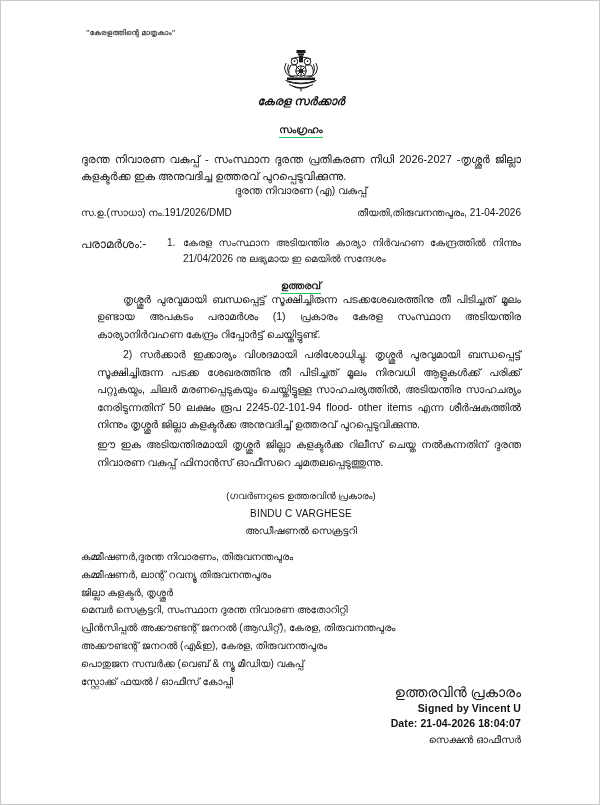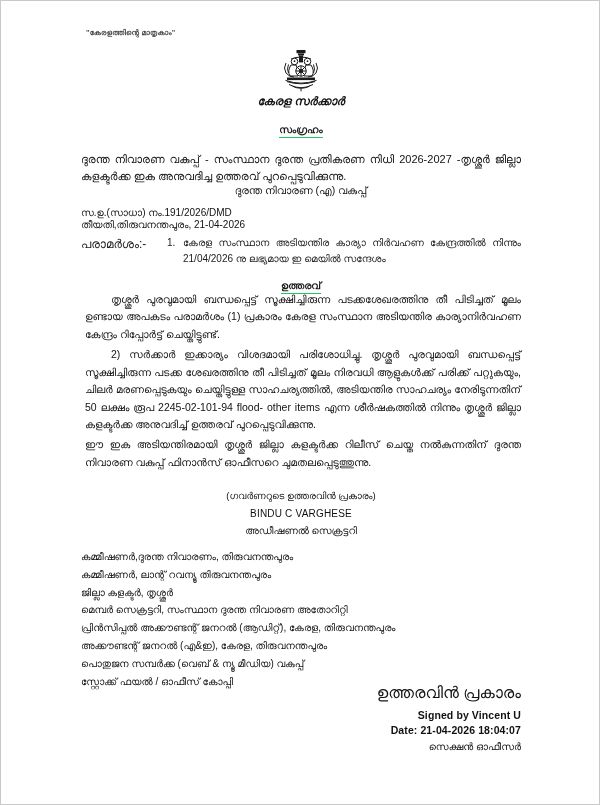--- a/index.html
+++ b/index.html
@@ -98,21 +98,20 @@
 
   .ref-row {
     position: absolute;
     left: 0;
     top: 206px;
     width: 440px;
     display: flex;
     justify-content: space-between;
     font-size: 10px;
     color: #111;
-    flex-direction: column;
   }
   .ref-row .go-no { white-space: nowrap; }
   .ref-row .date-place { white-space: nowrap; }
 
   
   .paramarsam {
     position: absolute;
     left: 0;
     top: 234px;
     width: 440px;
@@ -147,21 +146,21 @@
     left: 0;
     top: 290px;
     width: 440px;
     font-size: 10.5px;
     line-height: 1.66;
     color: #111;
   }
   .para {
     text-align: justify;
     text-justify: inter-word;
-    margin: 0 0 3px 4px;
+    margin: 0 0 3px 16px;
   }
   .para.indent { text-indent: 26px; }
 
   
   .sign-block {
     position: absolute;
     left: 0;
     top: 487px;
     width: 440px;
     text-align: center;
@@ -192,22 +191,21 @@
   
   .digi-block {
     position: absolute;
     right: 0;
     top: 683px;
     width: 260px;
     text-align: right;
     color: #111;
   }
   .digi-block .order-prakaram {
-    font-size: 16px;
-    margin-bottom: 6px;
+    font-size: 14px;
   }
   .digi-block .signed-by,
   .digi-block .signed-date {
     font-size: 10.5px;
     font-weight: bold;
     letter-spacing: 0.1px;
     line-height: 1.45;
   }
   .digi-block .section-officer {
     font-size: 10px;

